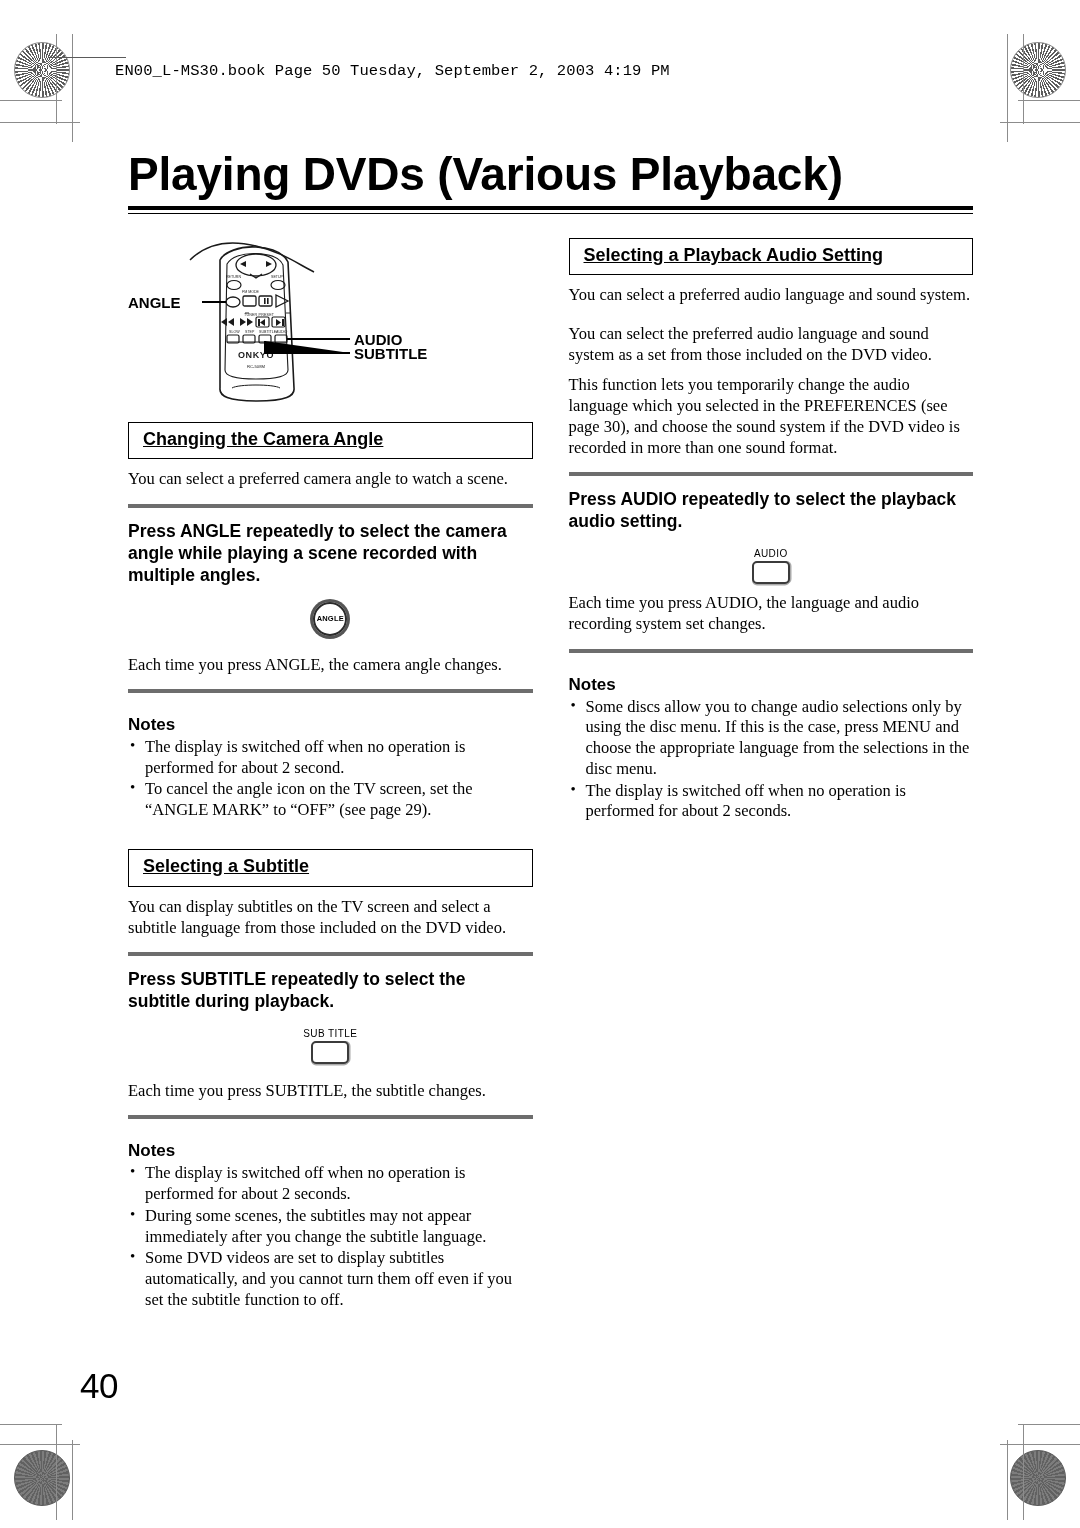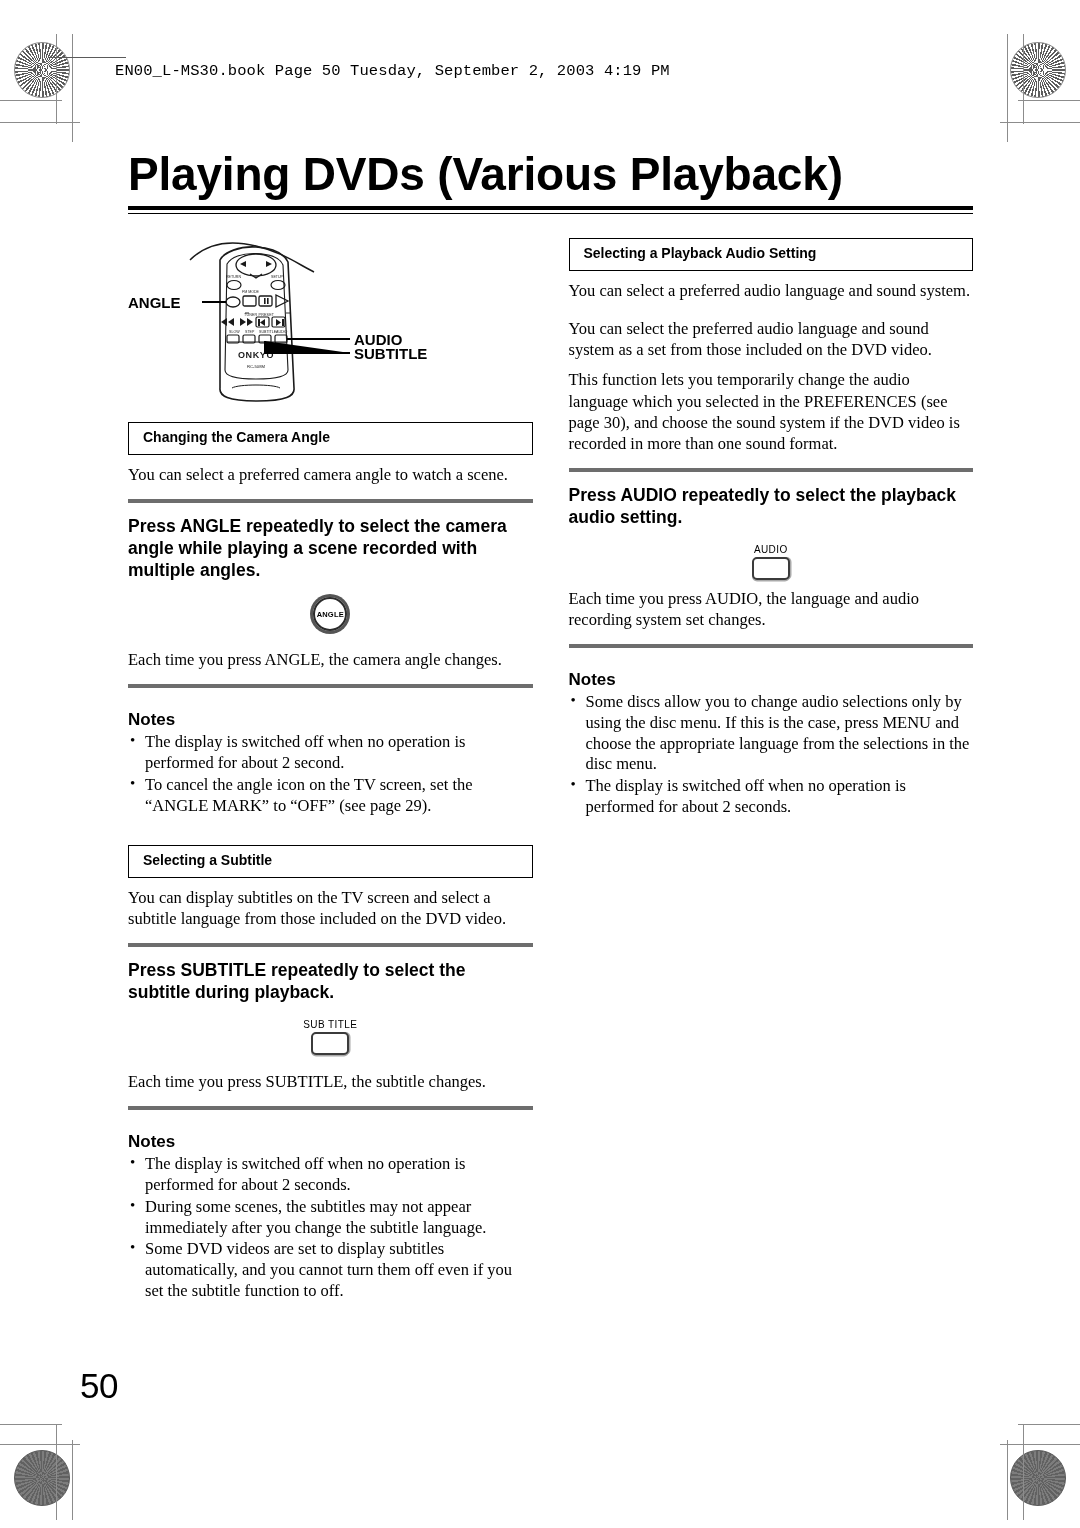--- a/index.html
+++ b/index.html
@@ -88,23 +88,24 @@
     margin-top: 24px;
   }
   .col { width: 405px; position: relative; }
 
   
   .sec-head {
     border: 1.6px solid #000;
     padding: 7px 14px 9px 14px;
     font-family: "Liberation Sans", sans-serif;
     font-weight: bold;
-    font-size: 14px;
+    font-size: 18px;
     line-height: 1.1;
     box-sizing: border-box;
+    text-decoration: underline;
   }
 
   p.body {
     margin: 9px 0 0 0;
     font-size: 16.5px;
     line-height: 1.28;
     text-align: left;
   }
   p.body.gap { margin-top: 17px; }
 
@@ -423,13 +424,13 @@
       <h4 class="notes-head">Notes</h4>
       <ul class="notes">
         <li>Some discs allow you to change audio selections only by using the disc menu. If this is the case, press MENU and choose the appropriate language from the selections in the disc menu.</li>
         <li>The display is switched off when no operation is performed for about 2 seconds.</li>
       </ul>
     </div>
 
   </div>
 </div>
 
-<div class="page-number">50</div>
+<div class="page-number">40</div>
 
 </body></html>

